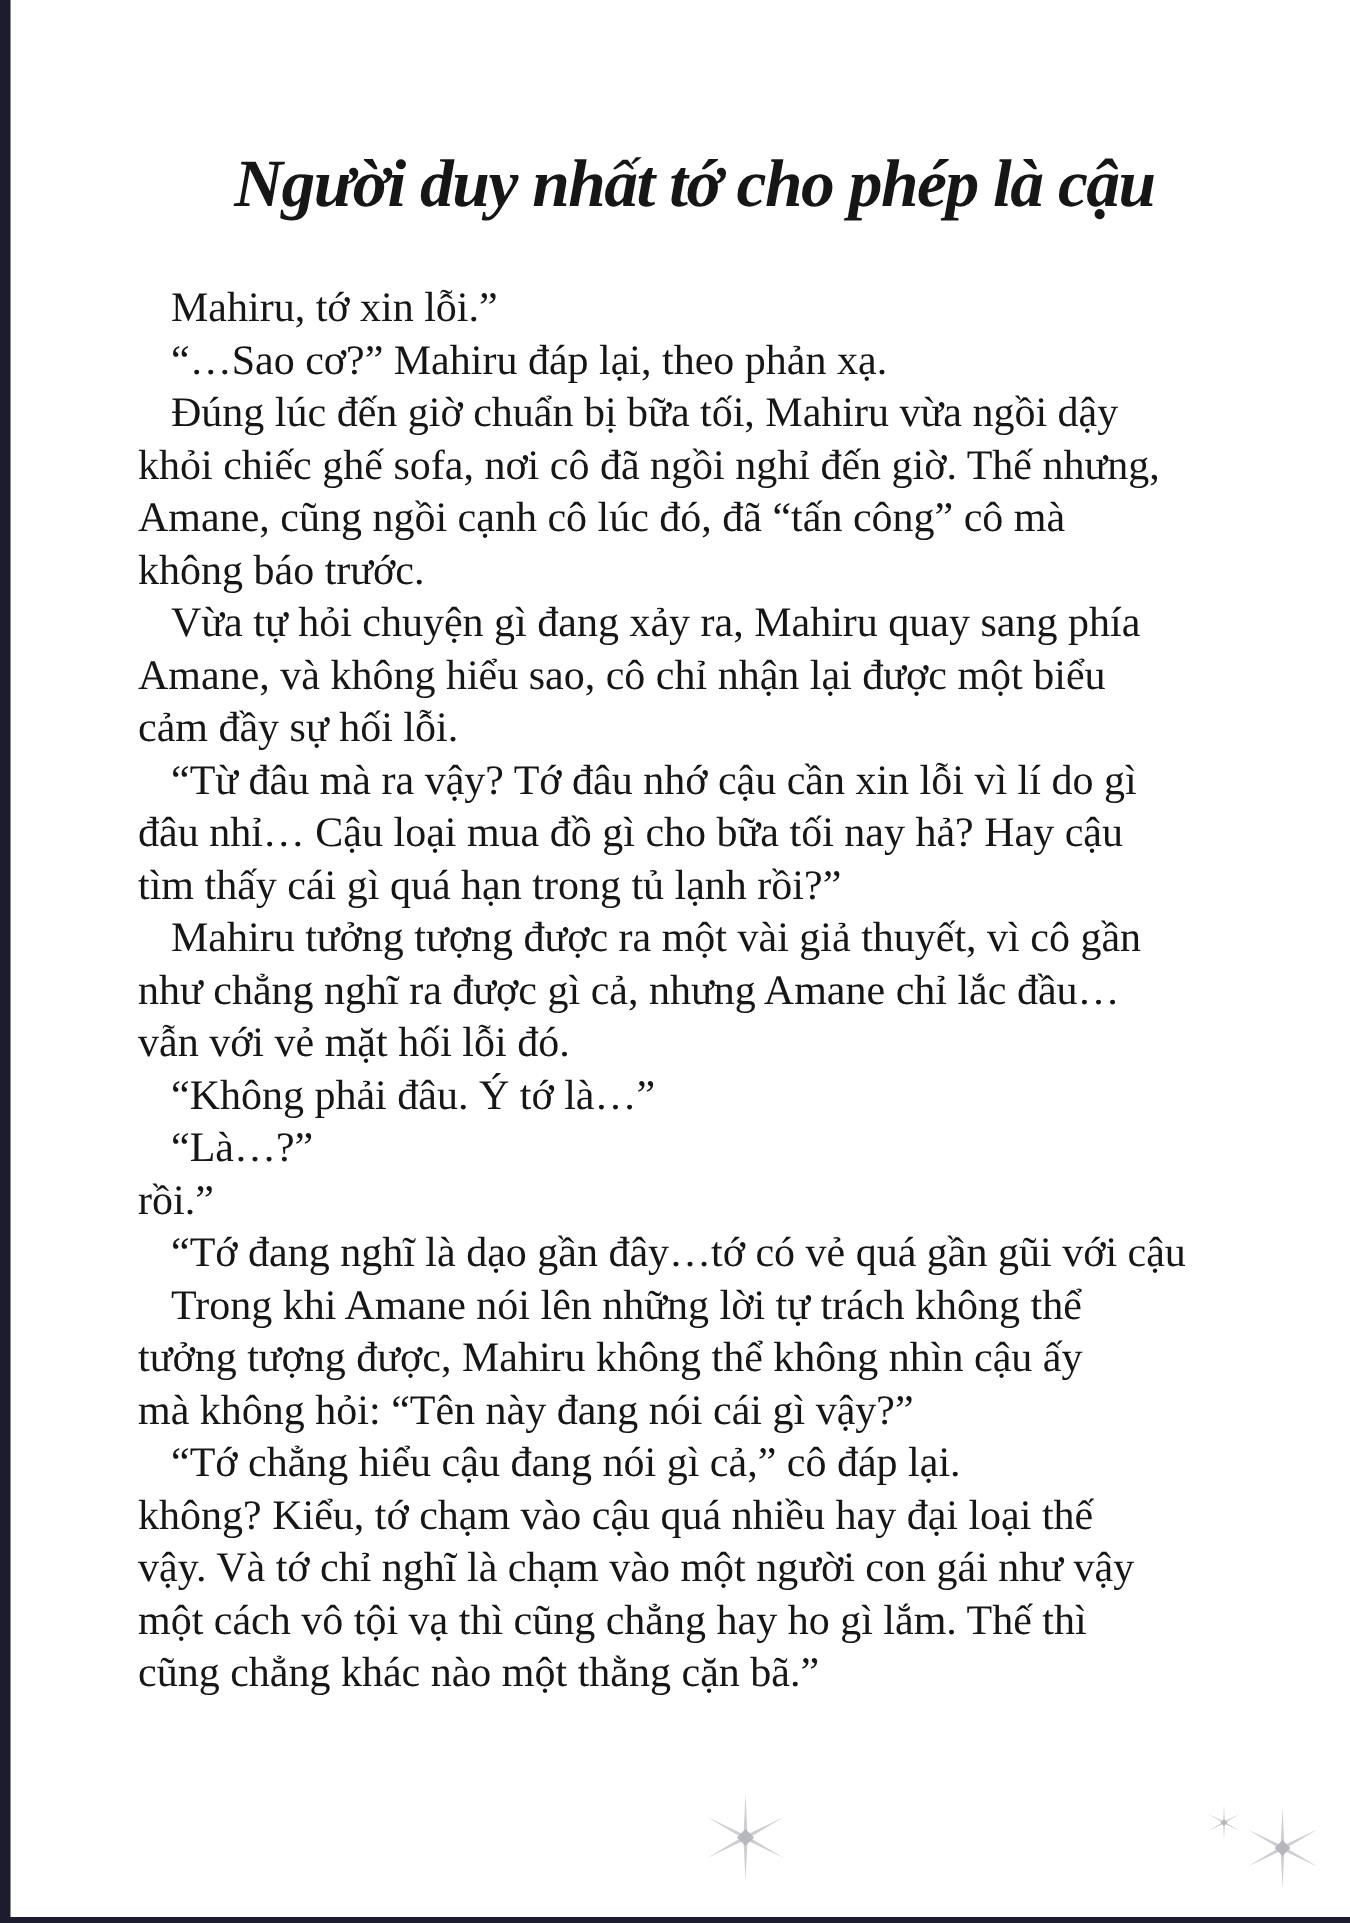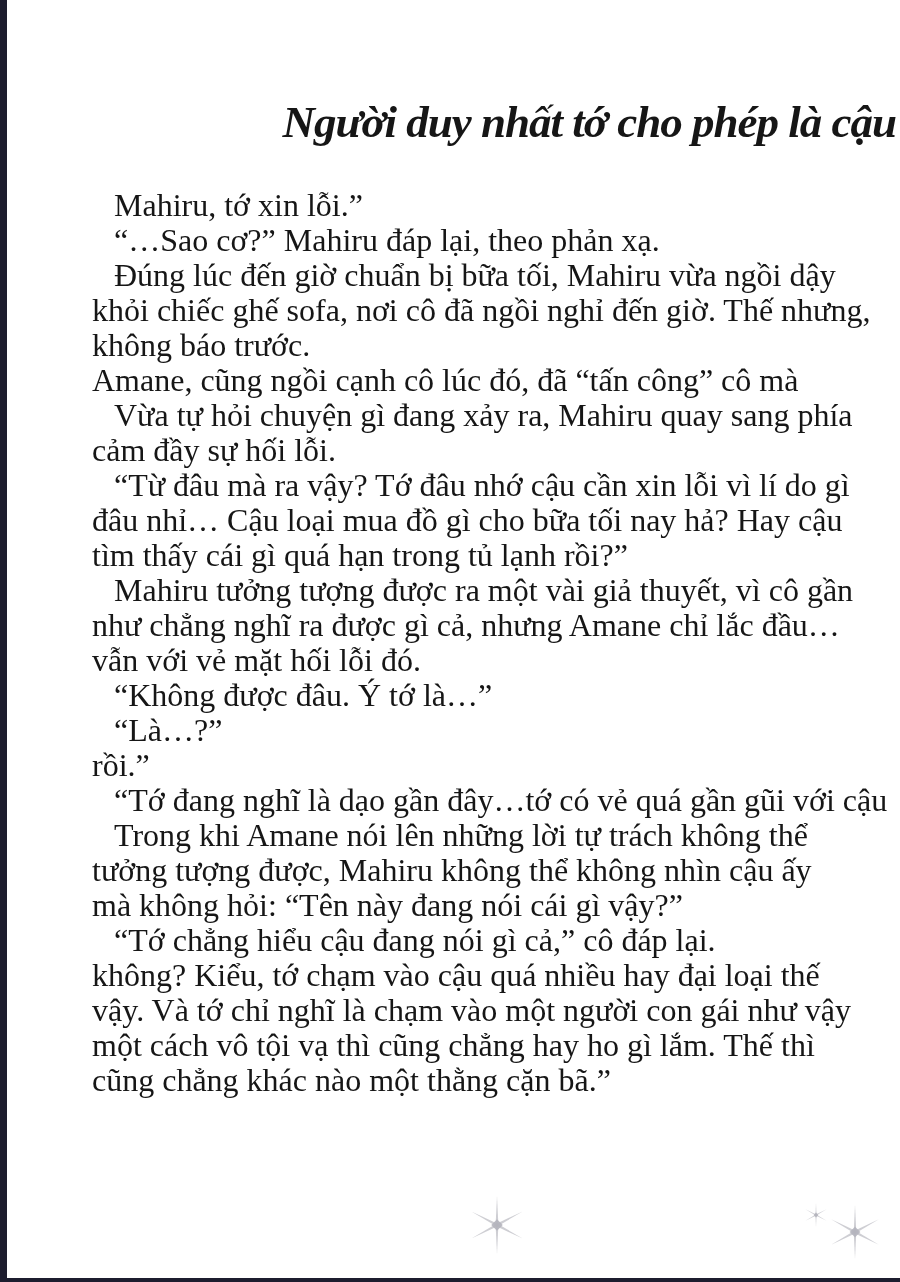--- a/index.html
+++ b/index.html
@@ -27,39 +27,39 @@
     left: 0; bottom: 0;
     width: 100%; height: 4px;
     background: var(--border, #1c1c2e);
   }
   .title {
     position: absolute;
     top: 96px;
     left: 30px;
     right: 4px;
     margin: 0;
-    text-align: right;
+    text-align: center;
     font-size: 45px;
     font-weight: bold;
     font-style: italic;
     letter-spacing: -1px;
     color: var(--text, #161616);
     white-space: nowrap;
   }
   .body-text {
     position: absolute;
     top: 188px;
     left: 92px;
     width: 770px;
     color: var(--text, #161616);
   }
   .line {
     height: 35px;
     line-height: 35px;
-    font-size: 32px;
+    font-size: 28px;
     white-space: nowrap;
     letter-spacing: 0px;
   }
   .line.indent {
     padding-left: 22px;
   }
   .sparkle {
     position: absolute;
     color: var(--sparkle, #b4b4bc);
   }
@@ -89,31 +89,32 @@
   <div class="border-left"></div>
   <div class="border-bottom"></div>
 
   <h1 class="title">Người duy nhất tớ cho phép là cậu</h1>
 
   <div class="body-text">
       <div class="line indent">Mahiru, tớ xin lỗi.”</div>
       <div class="line indent">“…Sao cơ?” Mahiru đáp lại, theo phản xạ.</div>
       <div class="line indent">Đúng lúc đến giờ chuẩn bị bữa tối, Mahiru vừa ngồi dậy</div>
       <div class="line">khỏi chiếc ghế sofa, nơi cô đã ngồi nghỉ đến giờ. Thế nhưng,</div>
+      <div class="line">Amane, cũng ngồi cạnh cô lúc đó, đã “tấn công” cô mà</div>
       <div class="line">không báo trước.</div>
-      <div class="line">Amane, cũng ngồi cạnh cô lúc đó, đã “tấn công” cô mà</div>
       <div class="line indent">Vừa tự hỏi chuyện gì đang xảy ra, Mahiru quay sang phía</div>
+      <div class="line">Amane, và không hiểu sao, cô chỉ nhận lại được một biểu</div>
       <div class="line">cảm đầy sự hối lỗi.</div>
       <div class="line indent">“Từ đâu mà ra vậy? Tớ đâu nhớ cậu cần xin lỗi vì lí do gì</div>
       <div class="line">đâu nhỉ… Cậu loại mua đồ gì cho bữa tối nay hả? Hay cậu</div>
       <div class="line">tìm thấy cái gì quá hạn trong tủ lạnh rồi?”</div>
       <div class="line indent">Mahiru tưởng tượng được ra một vài giả thuyết, vì cô gần</div>
       <div class="line">như chẳng nghĩ ra được gì cả, nhưng Amane chỉ lắc đầu…</div>
       <div class="line">vẫn với vẻ mặt hối lỗi đó.</div>
-      <div class="line indent">“Không được đâu. Ý tớ là…”</div>
+      <div class="line indent">“Không phải đâu. Ý tớ là…”</div>
       <div class="line indent">“Là…?”</div>
       <div class="line">rồi.”</div>
       <div class="line indent">“Tớ đang nghĩ là dạo gần đây…tớ có vẻ quá gần gũi với cậu</div>
       <div class="line indent">Trong khi Amane nói lên những lời tự trách không thể</div>
       <div class="line">tưởng tượng được, Mahiru không thể không nhìn cậu ấy</div>
       <div class="line">mà không hỏi: “Tên này đang nói cái gì vậy?”</div>
       <div class="line indent">“Tớ chẳng hiểu cậu đang nói gì cả,” cô đáp lại.</div>
       <div class="line">không? Kiểu, tớ chạm vào cậu quá nhiều hay đại loại thế</div>
       <div class="line">vậy. Và tớ chỉ nghĩ là chạm vào một người con gái như vậy</div>
       <div class="line">một cách vô tội vạ thì cũng chẳng hay ho gì lắm. Thế thì</div>

